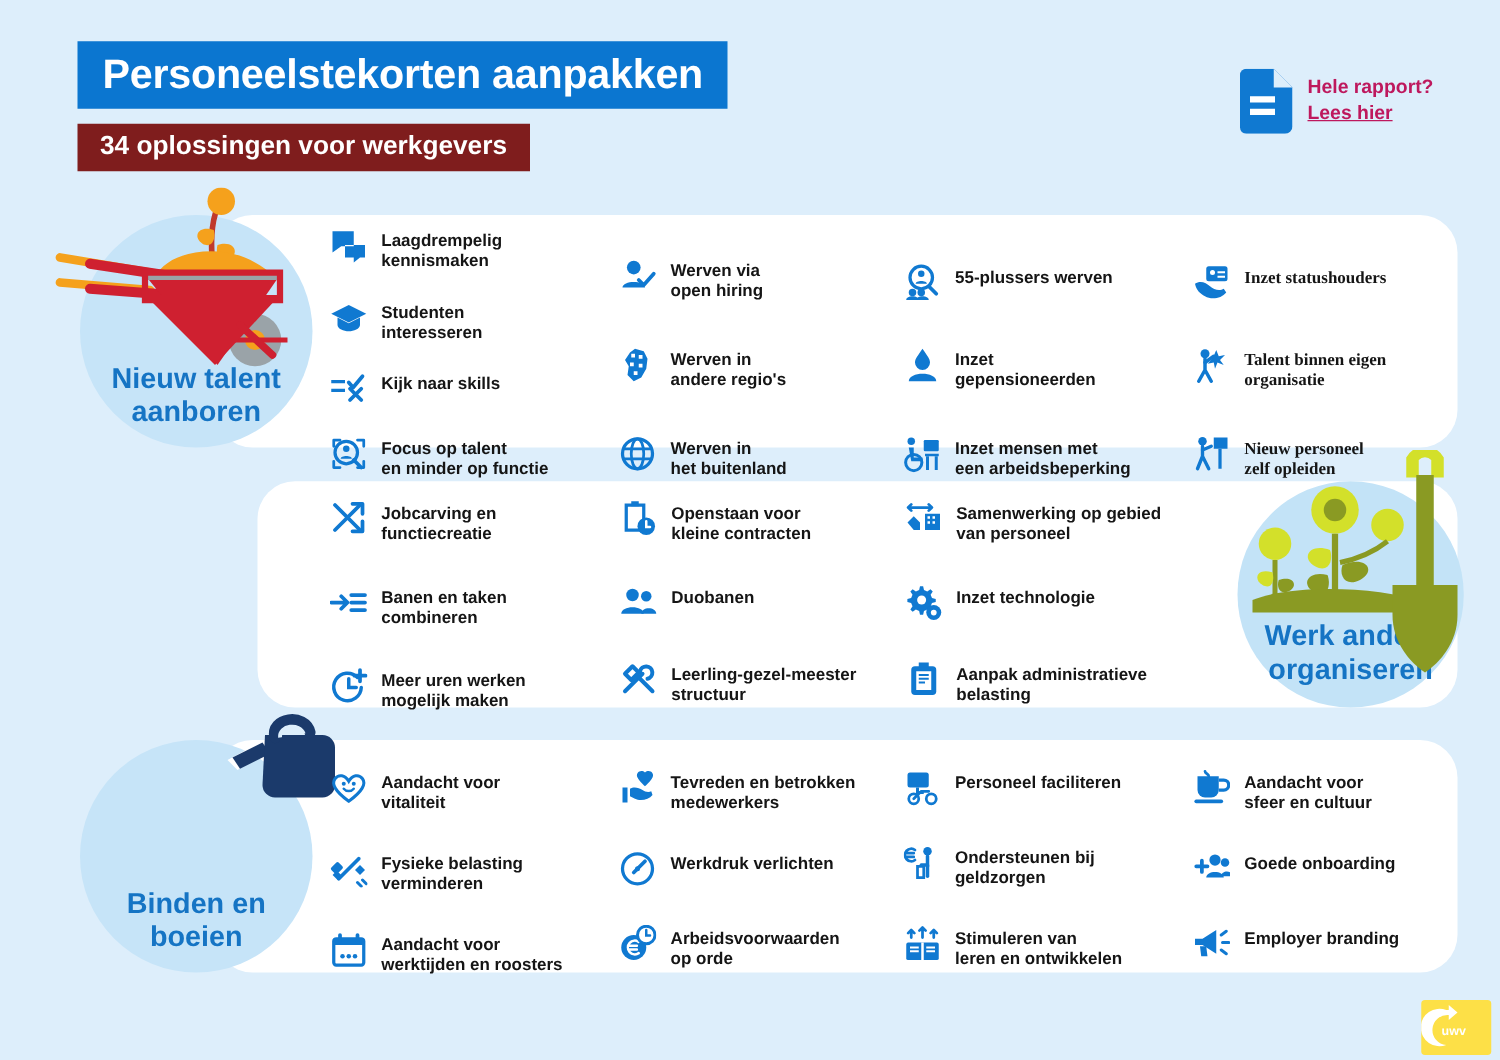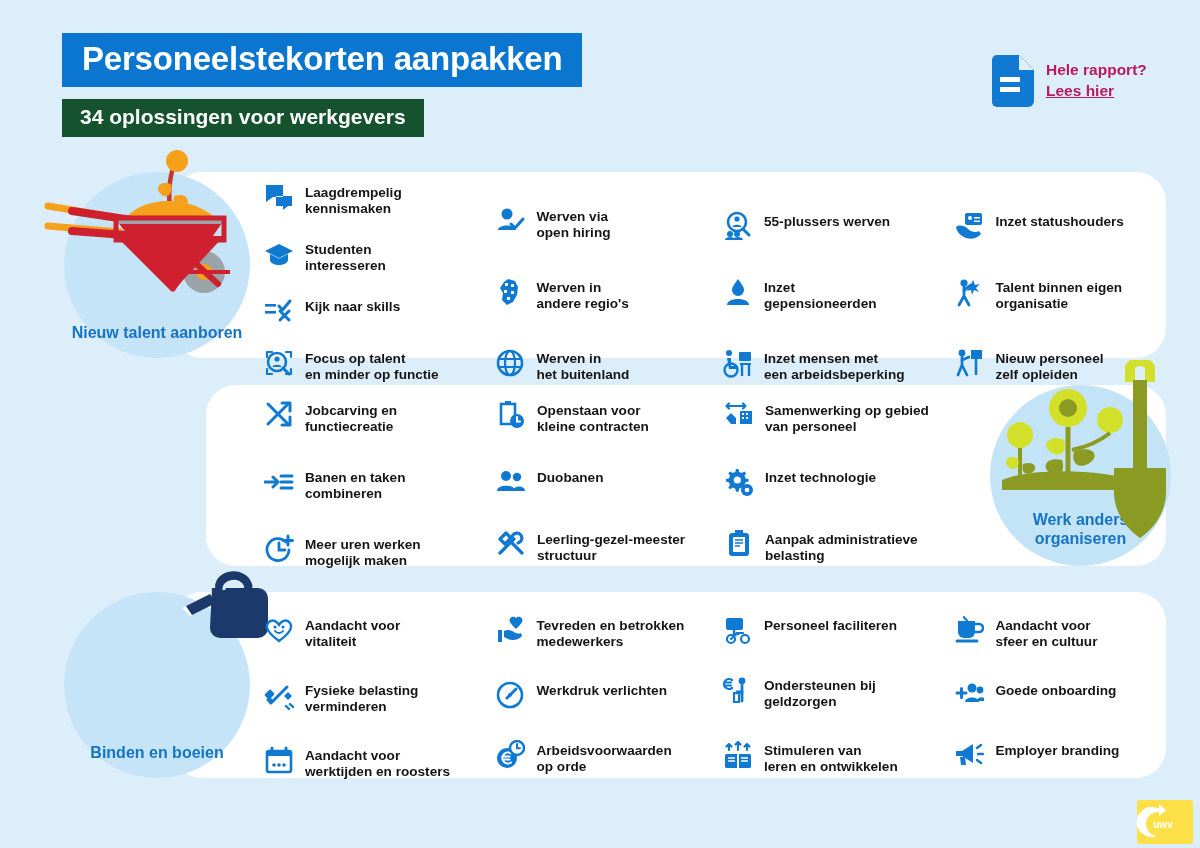--- a/index.html
+++ b/index.html
@@ -14,21 +14,21 @@
   
   .title-bar {
     position: absolute; left: 38px; top: 33px;
     background: #0b76d0; color: #ffffff;
     font-size: 33px; font-weight: bold; letter-spacing: -0.2px;
     padding: 9px 20px 12px 20px;
     line-height: 1.0;
   }
   .subtitle-bar {
     position: absolute; left: 38px; top: 99px;
-    background: #14532d; color: #ffffff;
+    background: #7f1d1d; color: #ffffff;
     font-size: 21px; font-weight: bold;
     padding: 7px 18px 9px 18px;
     line-height: 1.05;
   }
   .report-link {
     position: absolute; left: 968px; top: 55px;
     display: flex; align-items: center; gap: 12px;
   }
   .doc-icon { width: 42px; height: 52px; }
   .report-text { font-size: 15.5px; font-weight: bold; color: #be185d; line-height: 1.35; }
@@ -43,21 +43,21 @@
   #panel3 { left: 148px; top: 592px; width: 994px; height: 186px; }
 
   
   .badge { position: absolute; width: 186px; height: 186px; border-radius: 50%;
            background: #c6e4f8; }
   #badge1 { left: 40px; top: 172px; }
   #badge2 { left: 966px; top: 385px; background: #c3e3f7; width: 181px; height: 181px; }
   #badge3 { left: 40px; top: 592px; }
   .badge-label {
     position: absolute; left: 0; right: 0; bottom: 16px;
-    text-align: center; color: #1574c4; font-size: 16px;
+    text-align: center; color: #1574c4; font-size: 23px;
     font-weight: bold; line-height: 1.15;
   }
   #badge2 .badge-label { bottom: 18px; }
 
   
   .overflow-art { position: absolute; pointer-events: none; }
   #wheelbarrow-art { left: 18px; top: 150px; width: 230px; height: 170px; }
   #shovel-art { left: 966px; top: 360px; width: 200px; height: 210px; }
   #can-art { left: 150px; top: 570px; width: 110px; height: 80px; }
 
@@ -70,21 +70,21 @@
     font-size: 13.6px; font-weight: bold; color: #151515;
     line-height: 1.18; padding-top: 3px; white-space: pre-line;
   }
 
   
   #grid1 { left: 240px; top: 182px; width: 900px; align-items: flex-end; }
   #grid1 .col { gap: 22px; }
   #grid1 .c1 { width: 232px; }
   #grid1 .c2 { width: 228px; }
   #grid1 .c3 { width: 232px; }
-  #grid1 .c4 { width: 210px; }
+  #grid1 .c4 { width: 210px; font-family: Liberation Serif, serif; }
   #grid1 .c2, #grid1 .c3, #grid1 .c4 { padding-top: 9px; gap: 36px; }
 
   
   #grid2 { left: 240px; top: 400px; width: 900px; }
   #grid2 .col { gap: 32px; }
   #grid2 .c1 { width: 232px; }
   #grid2 .c2 { width: 228px; }
   #grid2 .c3 { width: 240px; }
 
   

